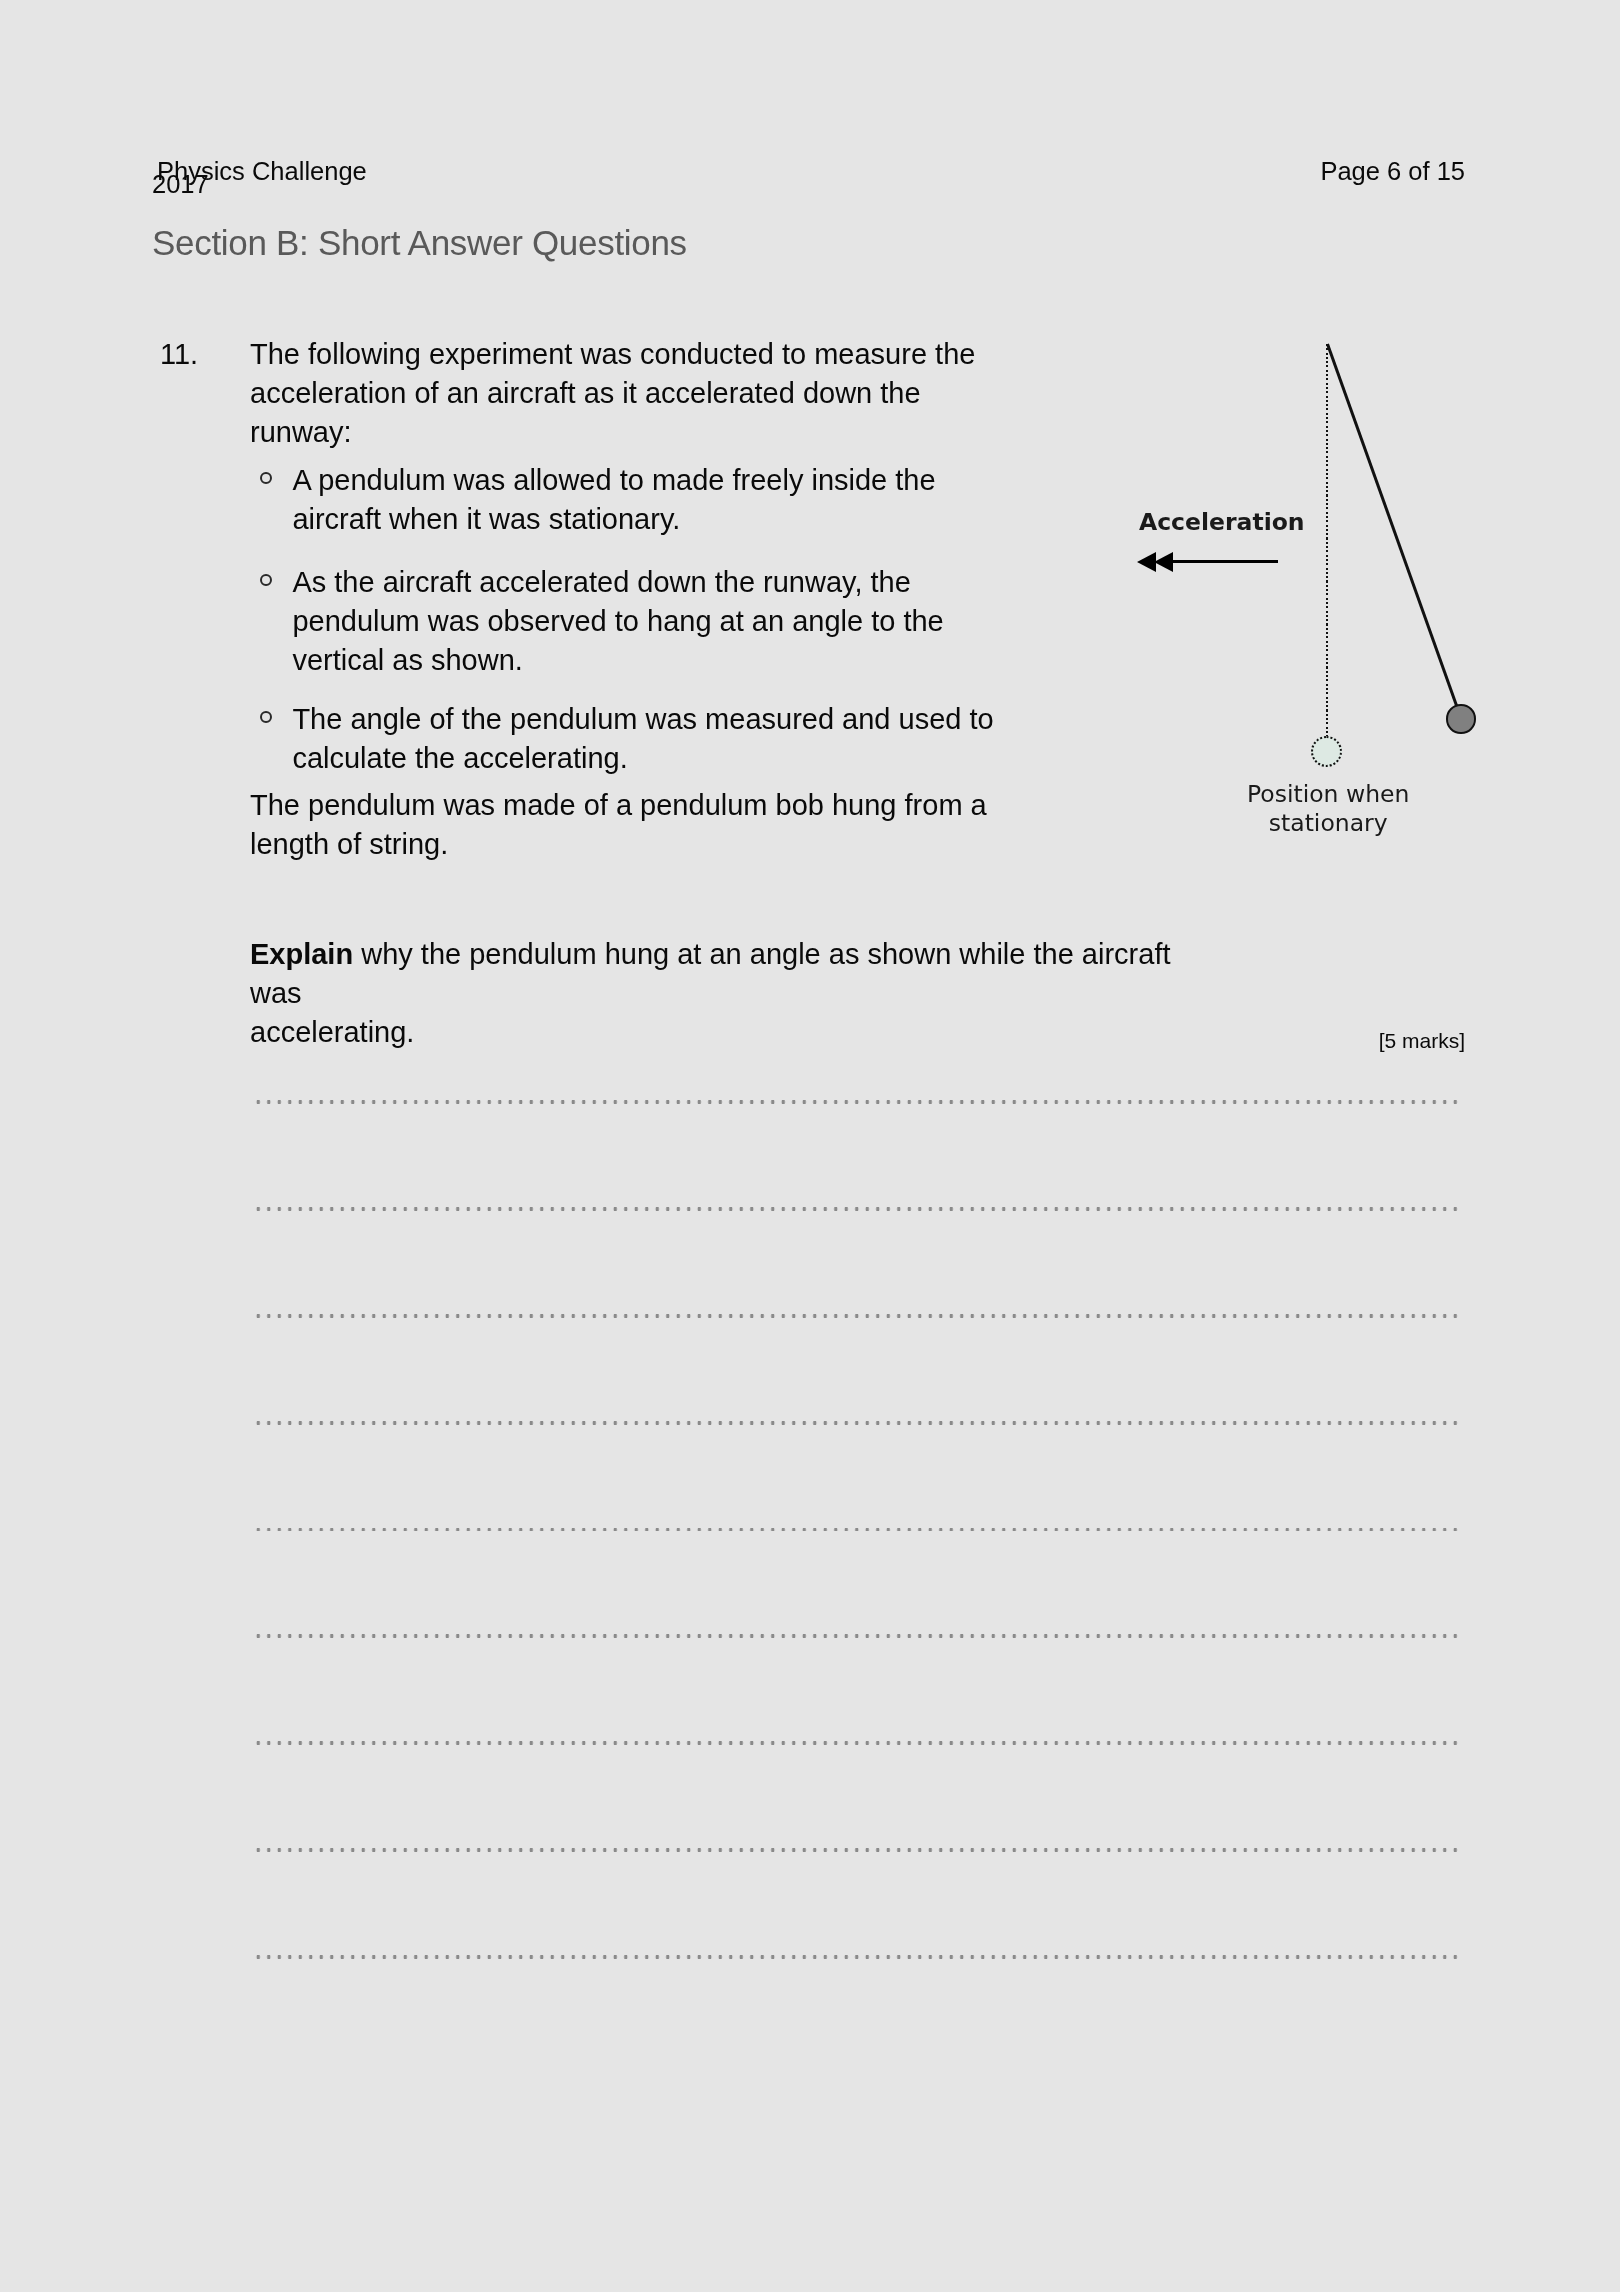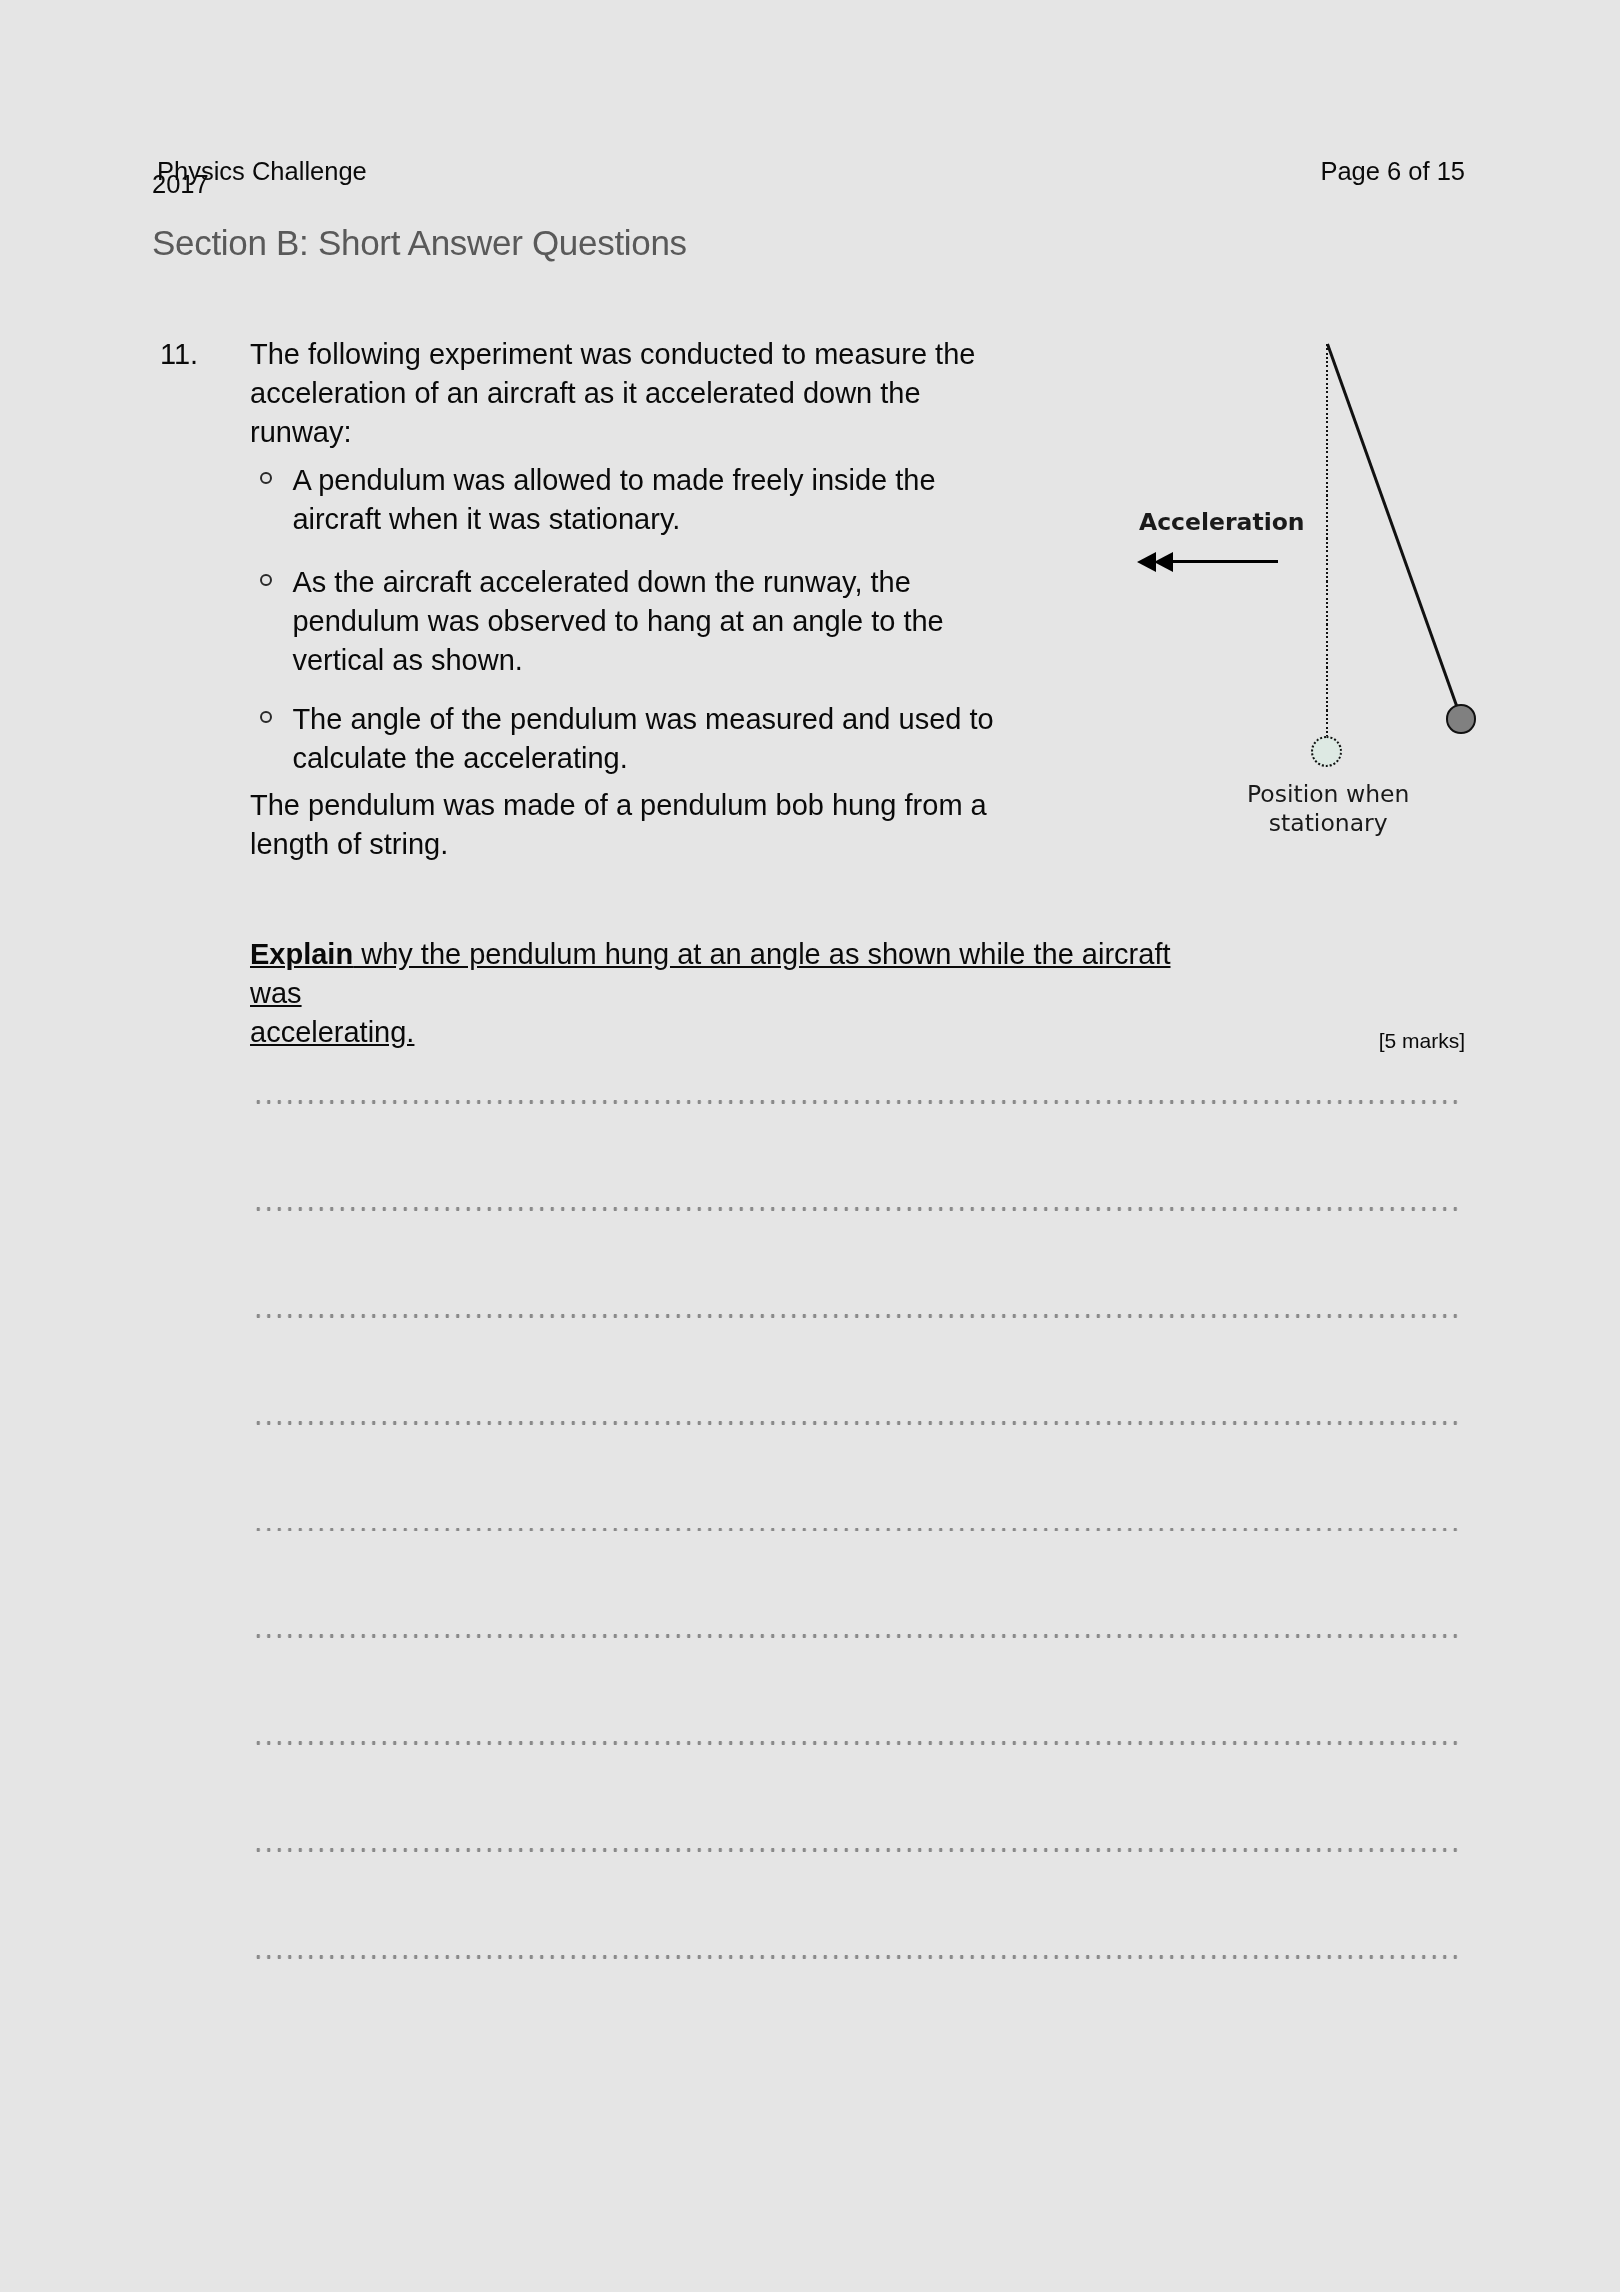--- a/index.html
+++ b/index.html
@@ -30,21 +30,21 @@
   .closing{left:250px;top:786px;width:863px;}
   .bullet-text{width:833px;}
   .bullet-block{display:flex;}
   .b1{left:260px;top:461px;}
   .b2{left:260px;top:563px;}
   .b3{left:260px;top:700px;}
   .bullet-marker{
     width:11.8px;height:11.8px;border:2px solid #2a2a2a;border-radius:50%;
     margin:10.8px 20.6px 0 0;flex:0 0 auto;box-sizing:border-box;
   }
-  .explain{left:250px;top:935px;width:941px;text-decoration:underline;}
+  .explain{left:250px;top:935px;width:941px;}
   .explain b{font-weight:bold;}
   .marks{right:155px;top:1029px;font-size:21px;}
   
   .answers{left:253px;top:1100px;width:1208px;}
   .answer-line{
     height:3.9px;width:1208px;margin-bottom:103px;
     background-image:radial-gradient(2px 2px at 50% 50%, #8a8a8a 92%, rgba(138,138,138,0) 100%);
     background-size:10.5px 3.9px;
     background-repeat:repeat-x;
   }

